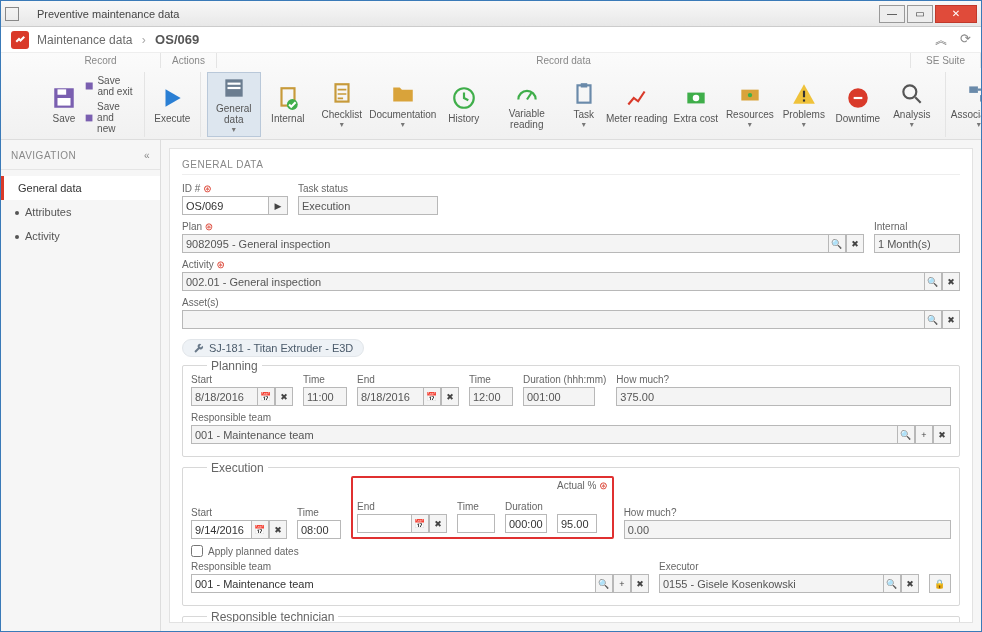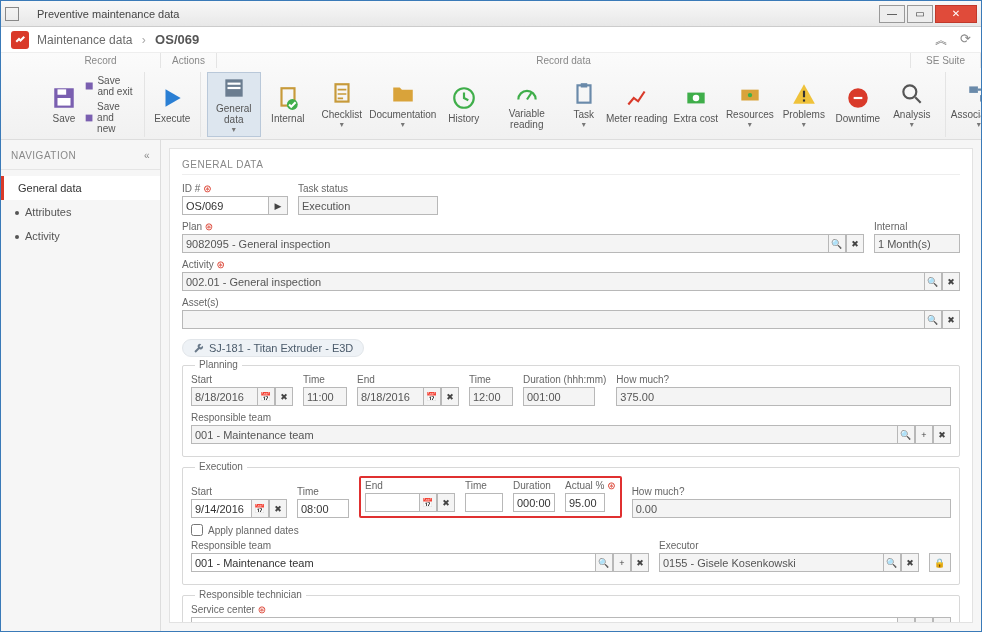--- a/index.html
+++ b/index.html
@@ -45,21 +45,21 @@
 .inp { height:19px; border:1px solid #b8b8b8; background:#fff; padding:0 3px; font-size:11px; color:#333; }
 .inp.ro { background:#f4f4f4; color:#555; }
 .btn-icon { width:18px; height:19px; border:1px solid #b8b8b8; background:#f4f4f4; display:inline-flex; align-items:center; justify-content:center; font-size:9px; color:#444; cursor:pointer; }
 .btn-icon.wide { width:20px; }
 .input-combo { display:flex; }
 .input-combo .inp { border-right:none; }
 .input-combo .btn-icon { border-left:1px solid #b8b8b8; }
 .tag { display:inline-flex; align-items:flex-end; gap:5px; background:#eef2f6; border:1px solid #e2e6ea; border-radius:10px; padding:2px 10px; font-size:11px; color:#4a5a6a; margin:4px 0 8px; }
 .tag svg { width:11px; height:11px; fill:#6a7a8a; }
 .fieldset { border:1px solid #d8d8d8; border-radius:2px; padding:8px 8px 6px; margin-bottom:10px; position:relative; }
-.fieldset .legend { position:absolute; top:-7px; left:12px; background:#fff; padding:0 4px; font-size:10px; color:#666; }
+.fieldset .legend { position:absolute; top:-7px; left:24px; background:#fff; padding:0 4px; font-size:12px; color:#666; }
 .highlight-box { border:2px solid #e03030; padding:2px 4px 4px; border-radius:2px; }
 .chk { display:flex; align-items:center; gap:5px; font-size:10px; color:#666; margin:4px 0; }
 .chk input { width:12px; height:12px; }
 .micon svg, .ico svg { width:100%; height:100%; }
 </style>
 </head>
 <body>
 
 <div class="window">
 
@@ -374,21 +374,21 @@
           <div class="field">
               <label>Start</label>
             <div class="input-combo">
                 <input class="inp" style="width: 60px;" value="9/14/2016">
                 <div class="btn-icon">📅</div>
                 <div class="btn-icon">✖</div>
               </div>
             </div>
           <div class="field">
               <label>Time</label>
-              <input class="inp" style="width: 52px;" value="08:00">
+              <input class="inp" style="width: 44px;" value="08:00">
             </div>
 
           <div class="highlight-box">
             <div class="fieldrow" style="margin-bottom:0">
               <div class="field">
                   <label>End</label>
                 <div class="input-combo">
                     <input class="inp" style="width: 54px;" value="">
                     <div class="btn-icon">📅</div>
                     <div class="btn-icon">✖</div>
@@ -397,21 +397,21 @@
               <div class="field">
                   <label>Time</label>
                   <input class="inp" style="width: 38px;" value="">
                 </div>
               <div class="field">
                   <label>Duration</label>
                   <input class="inp" style="width: 42px;" value="000:00">
                 </div>
               <div class="field">
                   <label><span>Actual %</span> <span class="req">⊛</span></label>
-                  <input class="inp" style="width: 40px;" value="95.00">
+                  <input class="inp" style="width: 40px; margin-top: 21px;" value="95.00">
                 </div>
             </div>
           </div>
 
           <div class="field" style="flex:1">
               <label>How much?</label>
               <input class="inp ro" style="width: 100%;" readonly="" value="0.00">
             </div>
         </div>
         <div class="chk">

